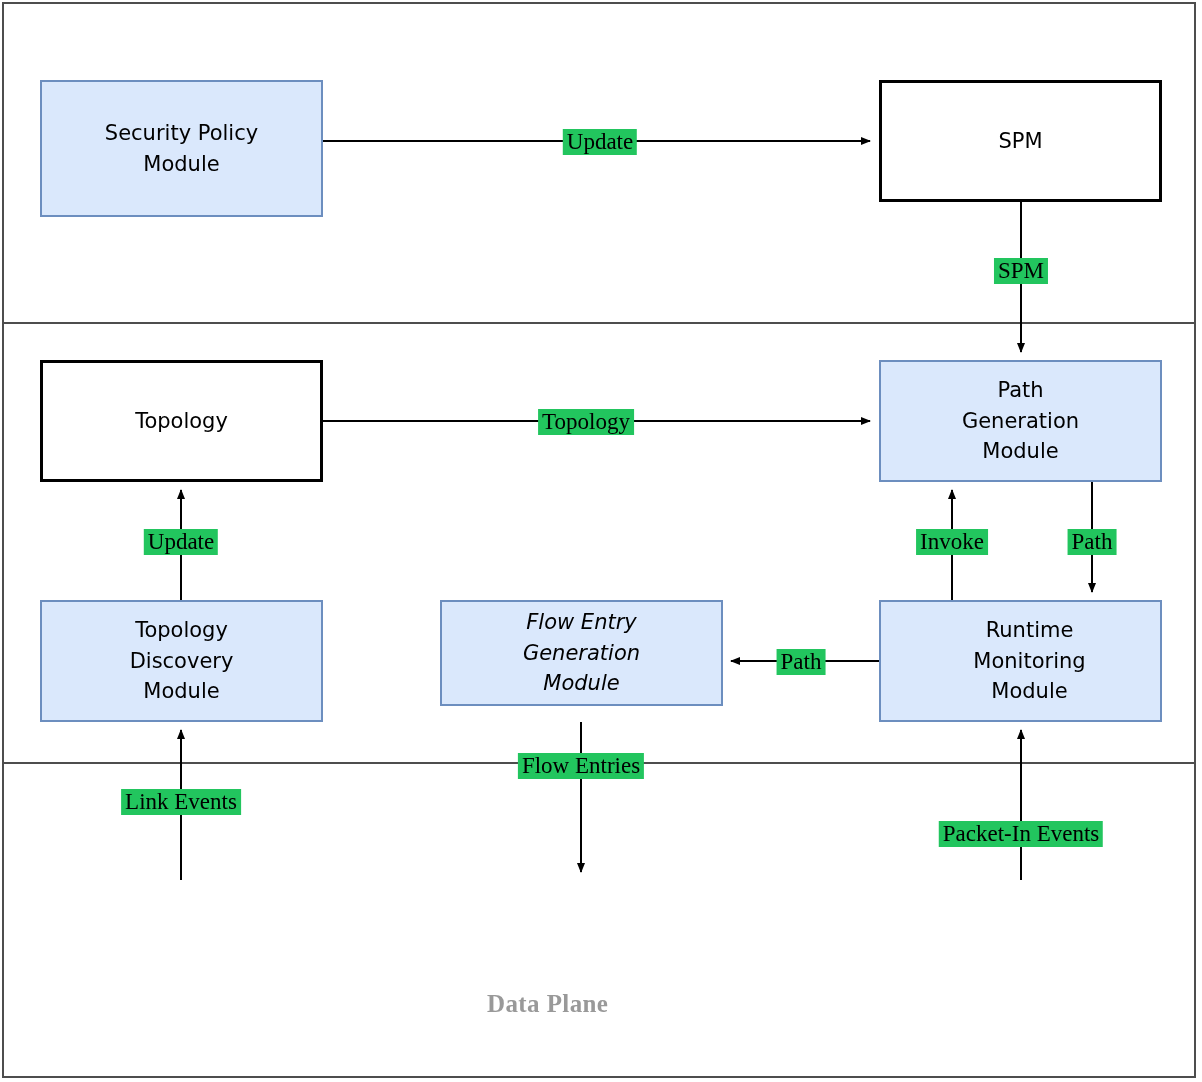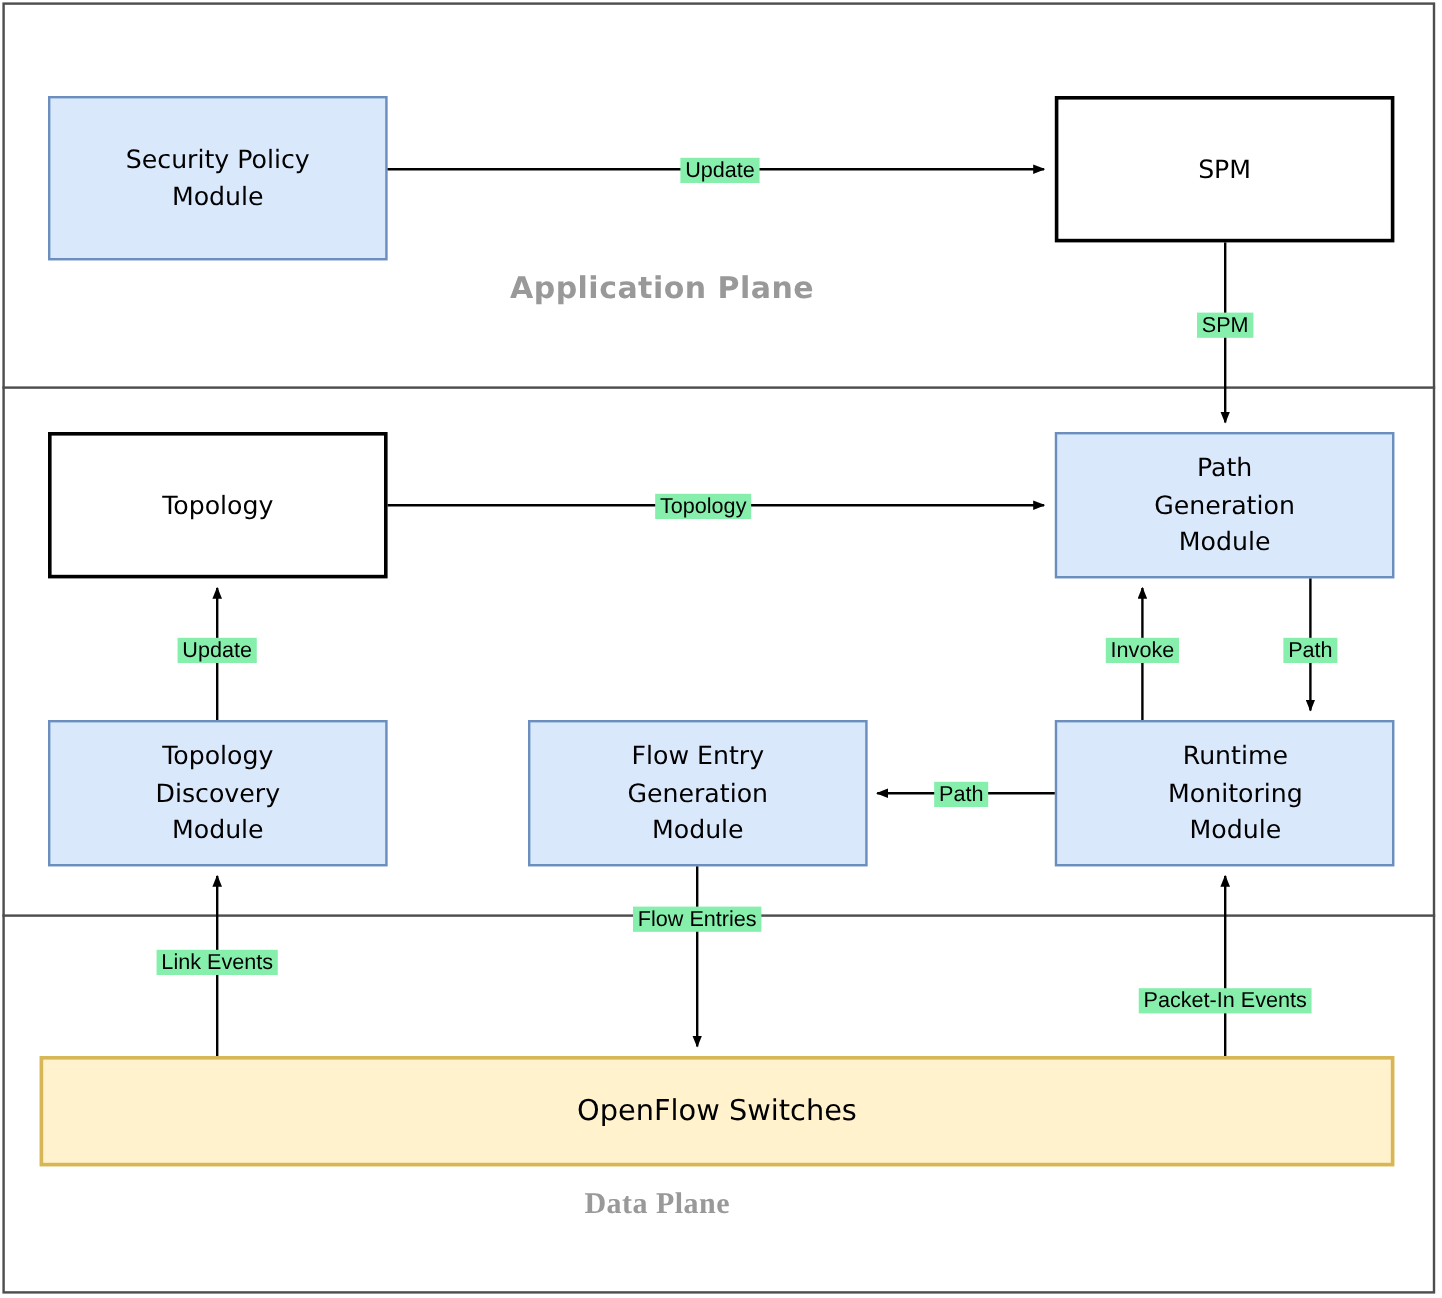--- a/index.html
+++ b/index.html
@@ -74,27 +74,27 @@
   .edge-svg {
     position: absolute;
     left: 0;
     top: 0;
     width: 1202px;
     height: 1082px;
     pointer-events: none;
   }
   .edge-label {
     position: absolute;
-    font-size: 18px;
+    font-size: 23px;
     color: #000000;
-    background: #86efac;
+    background: #22c55e;
     padding: 0 4px;
     white-space: nowrap;
     transform: translate(-50%, -50%);
-    font-family: Liberation Sans, sans-serif;
+    font-family: Liberation Serif, serif;
   }
 </style>
 </head>
 <body>
 
 <div id="diagram-root">
 
   <div class="outer-frame"></div>
 
   <div class="plane-divider" style="top:322px;"></div>
@@ -118,35 +118,32 @@
 Generation
 Module</span>
   </div>
 
   <div class="node node-blue" style="left:40px; top:600px; width:283px; height:122px;">
     <span class="node-label">Topology
 Discovery
 Module</span>
   </div>
 
-  <div class="node node-blue" style="left:440px; top:600px; width:283px; height:122px;">
+  <div class="node node-blue" style="left:440px; top:600px; width:283px; height:106px;font-style:italic;">
     <span class="node-label">Flow Entry
 Generation
 Module</span>
   </div>
 
   <div class="node node-blue" style="left:879px; top:600px; width:283px; height:122px;padding-left:18px;">
     <span class="node-label">Runtime
 Monitoring
 Module</span>
   </div>
 
-  <div class="node node-yellow" style="left:33px; top:880px; width:1129px; height:92px; font-size:24px;">
-    <span class="node-label">OpenFlow Switches</span>
-  </div>
 
   <svg class="edge-svg" viewBox="0 0 1202 1082">
     <defs>
       <marker id="arrowhead" markerWidth="10" markerHeight="8" refX="9" refY="4" orient="auto" markerUnits="userSpaceOnUse">
         <path d="M0,0 L10,4 L0,8 Z" fill="#000000"></path>
       </marker>
     </defs>
 
     <g>
       <line x1="323" y1="141" x2="870" y2="141" stroke="#000000" stroke-width="2" marker-end="url(#arrowhead)"></line>
@@ -202,18 +199,17 @@
   <div class="edge-label" style="left:1092px; top:542px;">Path</div>
 
   <div class="edge-label" style="left:801px; top:662px;">Path</div>
 
   <div class="edge-label" style="left:181px; top:802px;text-align:center;">Link Events</div>
 
   <div class="edge-label" style="left:581px; top:766px;">Flow Entries</div>
 
   <div class="edge-label" style="left:1021px; top:802px;margin-top:32px;">Packet-In Events</div>
 
-  <div class="plane-label" style="left:425px; top:225px;">Application Plane</div>
 
 
   <div class="plane-label" style="left:487px; top:990px;font-family:Liberation Serif, serif;">Data Plane</div>
 
 </div>
 
 </body></html>

